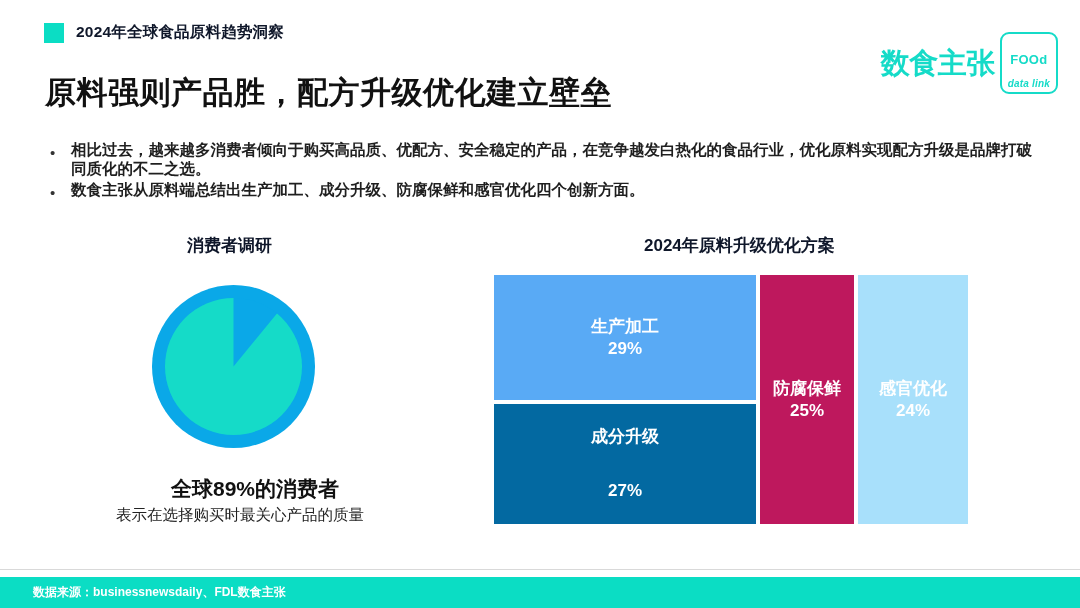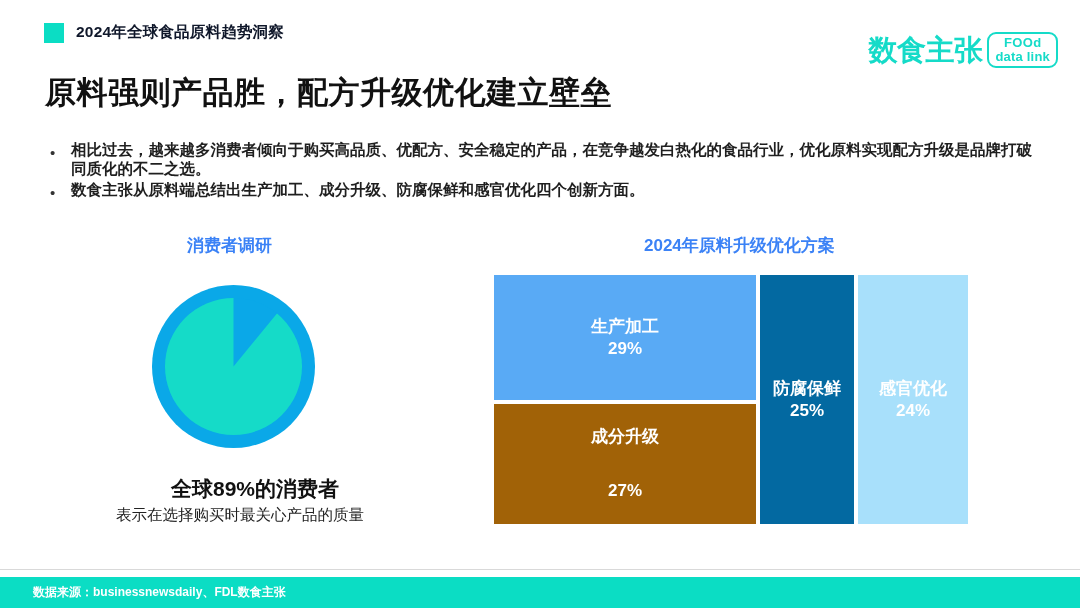--- a/index.html
+++ b/index.html
@@ -52,38 +52,39 @@
     font-size: 29px;
     font-weight: 700;
     color: #15dbc8;
     letter-spacing: -0.5px;
     line-height: 1;
     white-space: nowrap;
   }
   .brand-badge {
     border: 2.5px solid #15dbc8;
     border-radius: 9px;
-    padding: 2px 6px 3px 6px;
+    padding: 19px 6px 3px 6px;
     display: flex;
     flex-direction: column;
     align-items: center;
     line-height: 1;
   }
   .brand-badge-top {
     font-size: 13px;
     font-weight: 700;
     color: #15dbc8;
     letter-spacing: .3px;
   }
   .brand-badge-bottom {
-    font-size: 13px;
+    font-size: 10px;
     font-weight: 700;
     color: #15dbc8;
     letter-spacing: .2px;
-    margin-top: 1px;
+    margin-top: 13px;
+    font-style: italic;
   }
 
   
   .page-title {
     position: absolute;
     top: 72px;
     left: 45px;
     font-size: 31px;
     font-weight: 700;
     color: #111111;
@@ -116,21 +117,21 @@
     line-height: 19px;
     color: #1f1f1f;
     font-weight: 700;
   }
 
   
   .sec-title {
     position: absolute;
     font-size: 17px;
     font-weight: 700;
-    color: #3b82f6;
+    color: #0f172a;
     white-space: nowrap;
   }
   .sec-title-left  { top: 234px; left: 187px; }
   .sec-title-right { top: 234px; left: 644px; }
 
   
   .pie-wrap {
     position: absolute;
     top: 285px;
     left: 152px;
@@ -282,26 +283,26 @@
 <div class="pie-sub">表示在选择购买时最关心产品的质量</div>
 
 <div class="sec-title sec-title-right">2024年原料升级优化方案</div>
 
 <div class="treemap">
   <div class="tm-col-left" style="width:262px;">
     <div class="tm-cell" style="background:#59aaf5;height:125px;text-align:center;">
       <div class="tm-label">生产加工</div>
       <div class="tm-value">29%</div>
     </div>
-    <div class="tm-cell" style="background:#a16207;height:120px;gap:32px;">
+    <div class="tm-cell" style="background:#0369a1;height:120px;gap:32px;">
       <div class="tm-label">成分升级</div>
       <div class="tm-value">27%</div>
     </div>
   </div>
-  <div class="tm-cell" style="background:#0369a1;width:94px;height:249px;">
+  <div class="tm-cell" style="background:#be185d;width:94px;height:249px;">
     <div class="tm-label">防腐保鲜</div>
     <div class="tm-value">25%</div>
   </div>
   <div class="tm-cell" style="background:#a8e0fb;width:110px;height:249px;">
     <div class="tm-label">感官优化</div>
     <div class="tm-value">24%</div>
   </div>
 </div>
 
 <div class="footer-rule"></div>

